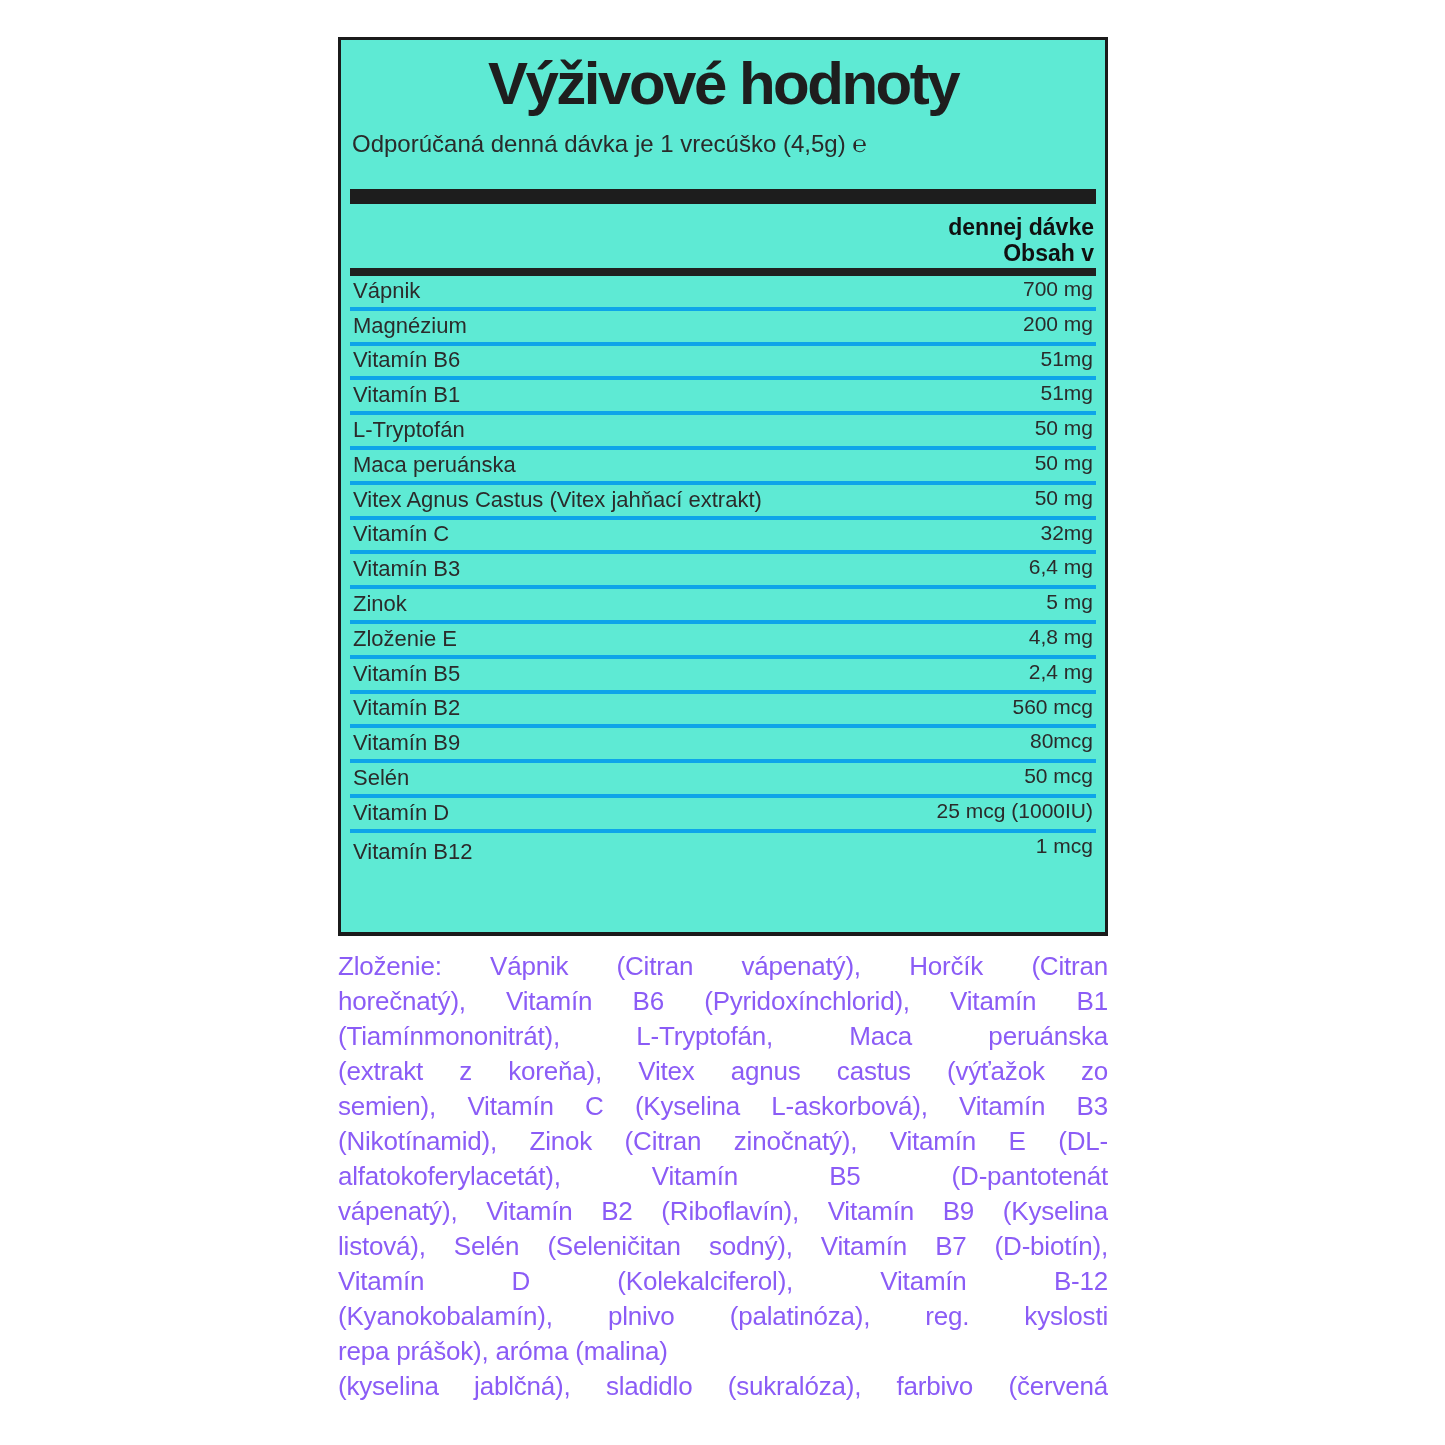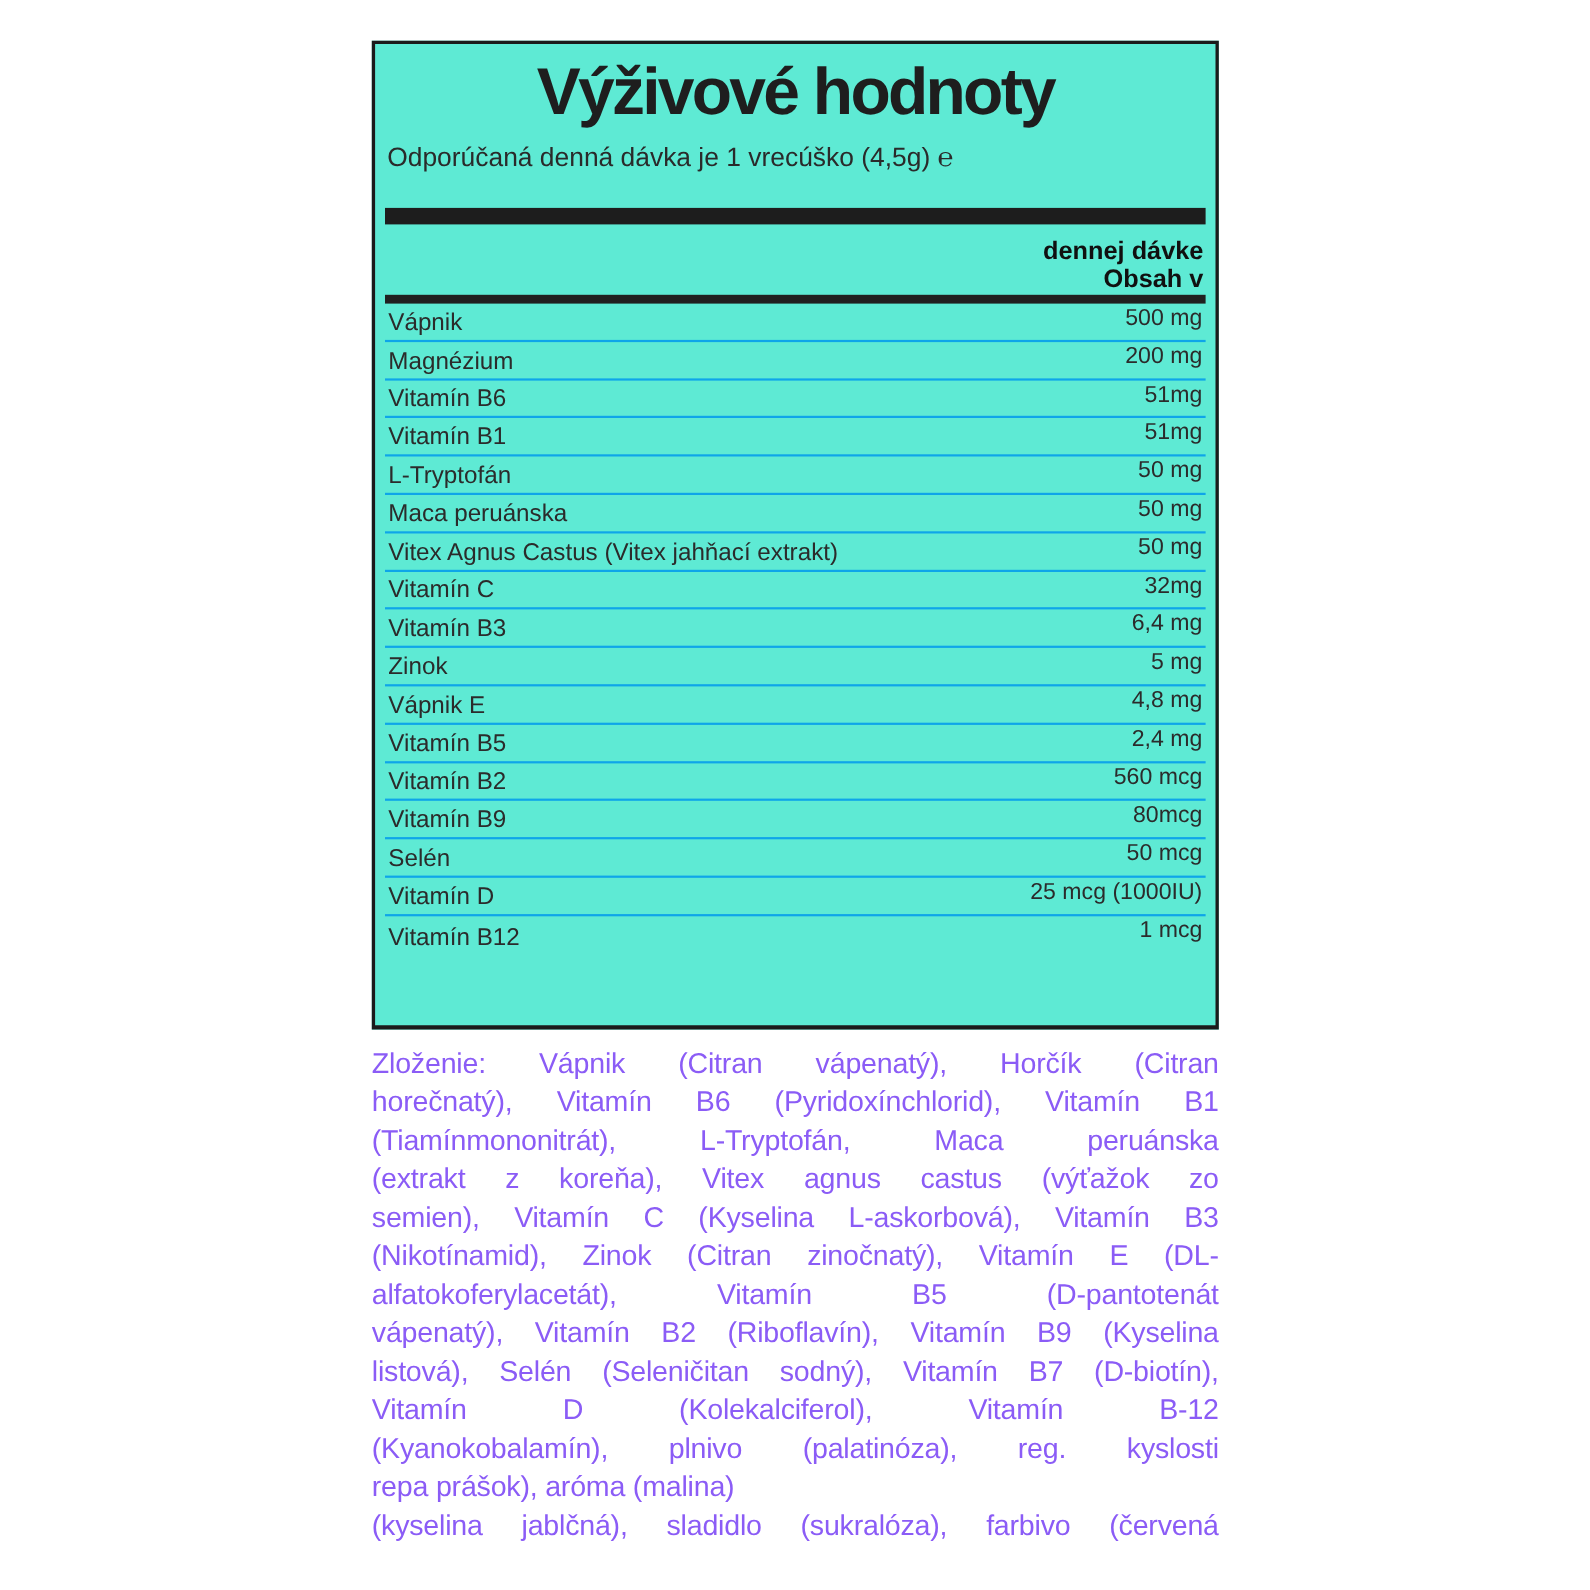--- a/index.html
+++ b/index.html
@@ -58,21 +58,21 @@
   .bar-med {
     margin-top: 2px;
     height: 8px;
     background: #202020;
   }
   .rows { margin-top: 0; }
   .row {
     position: relative;
     height: 34.8px;
     box-sizing: border-box;
-    border-bottom: 2px solid #0ea5e9;
+    border-bottom: 4px solid #0ea5e9;
   }
   .row:last-child { border-bottom: none; }
   .row-label {
     position: absolute;
     left: 3px;
     bottom: 3px;
     font-size: 22px;
     white-space: nowrap;
     color: #2b2b2b;
   }
@@ -123,21 +123,21 @@
     <div class="col-header">
       <div>dennej dávke</div>
       <div>Obsah v</div>
     </div>
 
     <div class="bar-med"></div>
 
     <div class="rows">
       <div class="row">
         <span class="row-label">Vápnik</span>
-        <span class="row-value">500 mg</span>
+        <span class="row-value">700 mg</span>
       </div>
       <div class="row">
         <span class="row-label">Magnézium</span>
         <span class="row-value">200 mg</span>
       </div>
       <div class="row">
         <span class="row-label">Vitamín B6</span>
         <span class="row-value">51mg</span>
       </div>
       <div class="row">
@@ -162,21 +162,21 @@
       </div>
       <div class="row">
         <span class="row-label">Vitamín B3</span>
         <span class="row-value">6,4 mg</span>
       </div>
       <div class="row">
         <span class="row-label">Zinok</span>
         <span class="row-value">5 mg</span>
       </div>
       <div class="row">
-        <span class="row-label">Vápnik E</span>
+        <span class="row-label">Zloženie E</span>
         <span class="row-value">4,8 mg</span>
       </div>
       <div class="row">
         <span class="row-label">Vitamín B5</span>
         <span class="row-value">2,4 mg</span>
       </div>
       <div class="row">
         <span class="row-label">Vitamín B2</span>
         <span class="row-value">560 mcg</span>
       </div>

